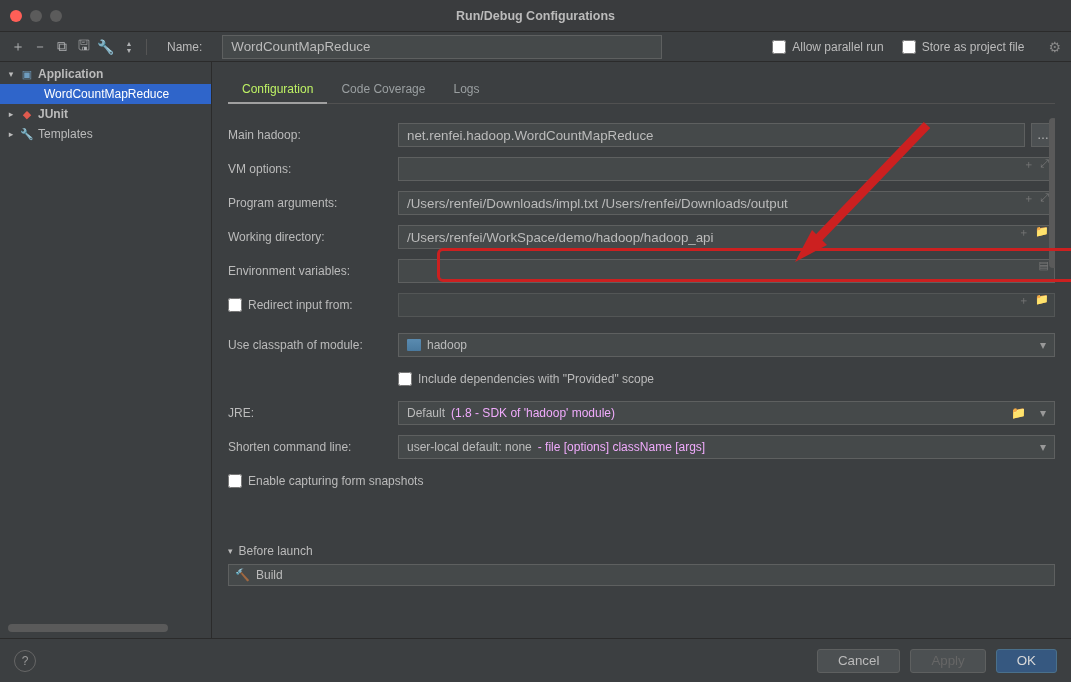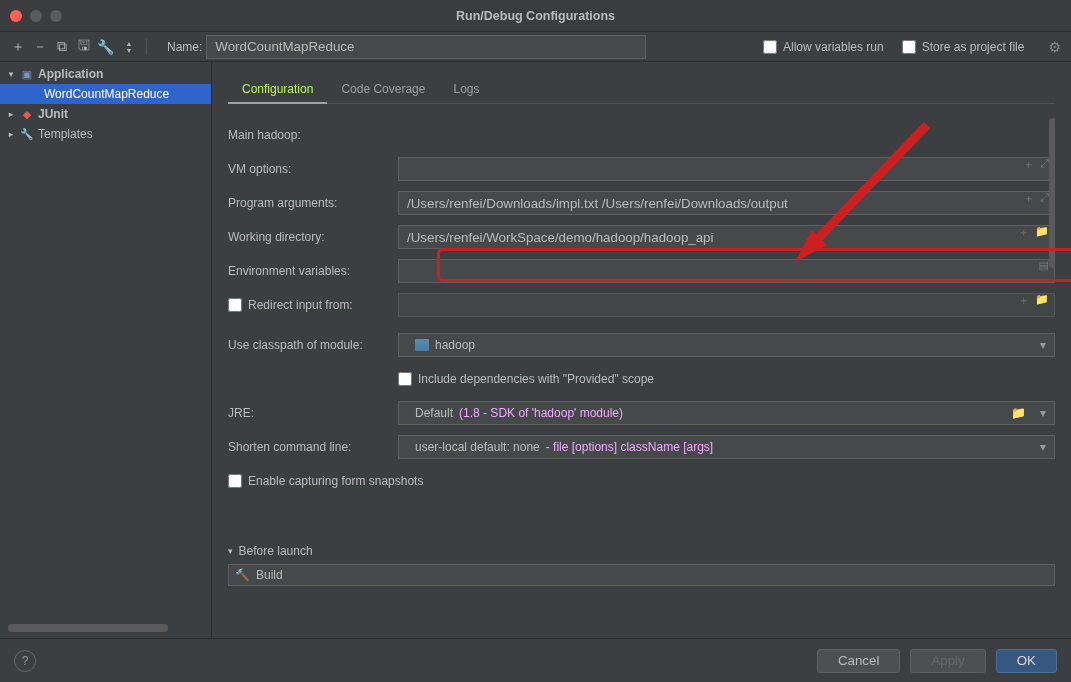--- a/index.html
+++ b/index.html
@@ -11,21 +11,21 @@
   .tl-red { background: #ff5f57; }
   .tl-yellow { background: #5b5b5b; }
   .tl-green { background: #5b5b5b; }
   .window-title { position: absolute; left: 50%; transform: translateX(-50%); color: #bbbbbb; font-weight: 600; font-size: 12.5px; }
   
   .toolbar { height: 30px; display: flex; align-items: center; padding: 0 10px; gap: 4px; border-bottom: 1px solid #2b2b2b; }
   .toolbar-left { display: flex; align-items: center; gap: 6px; }
   .toolbar-sep { width: 1px; height: 16px; background: #555; margin: 0 4px; }
   .tb-icon { width: 16px; height: 16px; display: flex; align-items: center; justify-content: center; color: #afb1b3; cursor: pointer; font-size: 14px; }
   
-  .name-row { display: flex; align-items: center; flex: 1; gap: 4px; margin-left: 12px; }
+  .name-row { display: flex; align-items: center; flex: 1; gap: 20px; margin-left: 12px; }
   .name-label { color: #bbbbbb; }
   .name-input { flex: 0 0 440px; height: 24px; background: #45494a; border: 1px solid #5e6060; color: #bbbbbb; padding: 0 8px; }
   .top-checks { display: flex; gap: 18px; margin-left: auto; align-items: center; }
   .chk { display: flex; align-items: center; gap: 6px; color: #bbbbbb; cursor: pointer; }
   .chk input { width: 14px; height: 14px; }
   .gear-right { color: #888; margin-left: 6px; font-size: 14px; }
   
   .main-area { display: flex; height: 580px; }
   
   .sidebar { width: 212px; background: #3c3f41; border-right: 1px solid #2b2b2b; padding-top: 2px; }
@@ -58,21 +58,21 @@
   .field-btn { width: 24px; height: 24px; background: #4c5052; border: 1px solid #5e6060; display: flex; align-items: center; justify-content: center; color: #bbbbbb; cursor: pointer; }
   .field-icons { position: absolute; right: 6px; display: flex; gap: 6px; }
   .field-icons span { color: #787878; font-size: 11px; cursor: pointer; }
   .field-rel { position: relative; flex: 1; display: flex; }
   
   .highlight-box { position: absolute; border: 3px solid #cc2020; border-radius: 6px; left: 225px; top: 186px; width: 820px; height: 34px; pointer-events: none; z-index: 5; }
   .red-arrow { position: absolute; left: 575px; top: 58px; width: 150px; height: 150px; pointer-events: none; z-index: 6; }
   
   .indent-chk { margin-left: 170px; display: flex; align-items: center; gap: 6px; }
   
-  .select-input { flex: 1; height: 24px; background: #45494a; border: 1px solid #5e6060; color: #bbbbbb; padding: 0 16px; display: flex; align-items: center; gap: 6px; position: relative; }
+  .select-input { flex: 1; height: 24px; background: #45494a; border: 1px solid #5e6060; color: #bbbbbb; padding: 0 8px; display: flex; align-items: center; gap: 6px; position: relative; }
   .select-input::after { content: '▾'; position: absolute; right: 8px; color: #999; }
   .mod-icon { width: 14px; height: 12px; background: linear-gradient(#5a8bb0,#4a7a9f); border-radius: 1px; }
   .dim-text { color: #f0abfc; }
   
   .before-launch { border-top: 0px solid #515151; padding-top: 6px; }
   .bl-header { display: flex; align-items: center; gap: 6px; color: #bbbbbb; padding: 4px 0; cursor: pointer; }
   .bl-header .arrow { font-size: 9px; }
   .build-row { height: 22px; background: #45494a; border: 1px solid #5e6060; display: flex; align-items: center; gap: 6px; padding: 0 6px; margin-top: 2px; }
   .hammer { color: #59a869; font-size: 12px; }
   
@@ -107,21 +107,21 @@
     <span class="tb-icon">🔧</span>
     <span class="tb-icon" style="font-size:7px; letter-spacing:-2px;">▲<br>▼</span>
     <span class="toolbar-sep"></span>
   </div>
   <div class="name-row">
     <span class="name-label">Name:</span>
     <input class="name-input" value="WordCountMapReduce" style="">
     <div class="top-checks">
       <label class="chk">
         <input type="checkbox" style="">
-          <span>Allow variables run</span>
+          <span>Allow parallel run</span>
       </label>
       <label class="chk">
         <input type="checkbox" style="">
           <span>Store as project file</span>
       </label>
       <span class="gear-right">⚙</span>
     </div>
   </div>
 </div>
 
@@ -165,20 +165,24 @@
 
     <svg class="red-arrow" viewBox="0 0 150 150">
       <path d="M 140 5 L 20 130" stroke="#cc2020" stroke-width="9" fill="none"></path>
       <polygon points="8,142 40,125 25,110" fill="#cc2020"></polygon>
     </svg>
     <div class="highlight-box"></div>
 
     <div class="form-area">
       <div class="form-row">
         <span class="form-label">Main hadoop:</span>
+        <div class="field-wrap">
+          <input class="txt-input" value="net.renfei.hadoop.WordCountMapReduce" style="">
+          <div class="field-btn">…</div>
+        </div>
       </div>
       <div class="form-row">
         <span class="form-label">VM options:</span>
         <div class="field-rel">
           <input class="txt-input" value="" style="">
           <div class="field-icons">
               <span>＋</span>
               <span>⤢</span>
             </div>
         </div>

